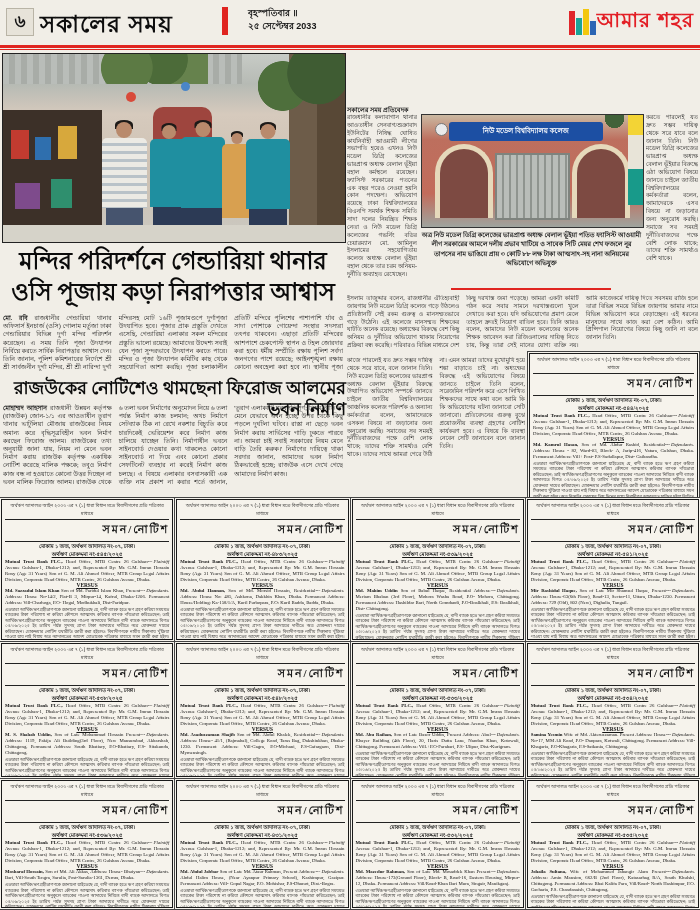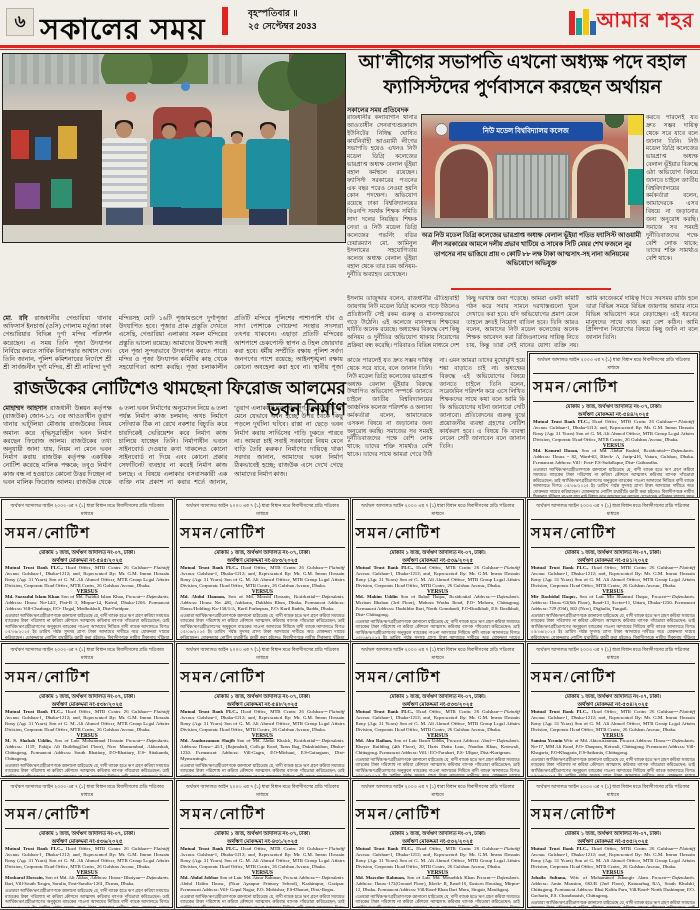--- a/index.html
+++ b/index.html
@@ -2,21 +2,21 @@
 <html><head>
 <meta charset="utf-8">
 <style>
   html,body{margin:0;padding:0;background:#888;}
   .page{position:relative;width:700px;height:910px;margin:0 auto;background:#f1eee7;
         font-family:"Liberation Serif", serif;color:#161616;overflow:hidden;}
   
   .masthead{position:absolute;left:0;top:0;width:700px;height:44px;}
   .pgnum{position:absolute;left:6px;top:8px;width:26px;height:26px;background:#e7e3d9;
          border:1px solid #b9b4a6;font-size:17px;font-weight:bold;text-align:center;line-height:26px;}
-  .brand{position:absolute;left:40px;top:6px;font-size:29px;font-weight:800;letter-spacing:1px;
+  .brand{position:absolute;left:40px;top:6px;font-size:23px;font-weight:800;letter-spacing:1px;
          font-family:"Liberation Sans",sans-serif;color:#0d0d0d;}
   .redbar{position:absolute;left:222px;top:7px;width:6px;height:28px;background:#e02420;}
   .dateblock{position:absolute;left:248px;top:7px;font-size:9px;font-weight:bold;line-height:1.45;
              font-family:"Liberation Sans",sans-serif;}
   .brand-right{position:absolute;right:6px;top:5px;display:flex;align-items:center;gap:1px;}
   .city-icon{display:inline-flex;align-items:flex-end;gap:1px;height:26px;}
   .city-icon i{display:block;width:6px;}
   .ci1{height:24px;background:#e0262b;} .ci2{height:17px;background:#1ba398;}
   .ci3{height:26px;background:#f3c70f;} .ci4{height:14px;background:#2b65b4;}
   .brand-right-text{font-size:20px;font-weight:800;color:#e31f26;
@@ -91,21 +91,21 @@
   .r-cols2{position:absolute;left:0;top:307px;width:178px;height:140px;columns:2;column-gap:7px;
            font-size:5.9px;line-height:1.33;text-align:justify;overflow:hidden;}
   .notice-embed{position:absolute;left:182px;top:303px;width:169px;height:144px;}
   
   .notice-grid{position:absolute;left:1px;top:499px;width:698px;height:409px;display:grid;
                grid-template-columns:repeat(4,1fr);grid-template-rows:141px 134px 128px;gap:3px;}
   .nbox{border:1px solid #1a1a1a;background:#f6f3ec;box-shadow:0 0 0 1px #f6f3ec,0 0 0 2px #444;
         padding:2px 3px;box-sizing:border-box;overflow:hidden;font-family:"Liberation Serif",serif;}
   .nlaw{font-size:4.6px;text-align:center;border-bottom:1px solid #222;padding-bottom:1px;
         font-family:"Liberation Sans",sans-serif;}
-  .ntitle{font-size:15px;font-weight:bold;text-align:left;border-bottom:1px solid #222;
+  .ntitle{font-size:11px;font-weight:bold;text-align:right;border-bottom:1px solid #222;
           padding:1px 0;letter-spacing:2px;}
   .ncourt{font-size:5.2px;text-align:center;font-weight:bold;padding-top:1px;}
   .ncase{font-size:5.4px;text-align:center;font-weight:bold;text-decoration:underline;}
   .neng{font-size:4.8px;line-height:1.22;text-align:justify;}
   .neng .tag{float:right;font-style:italic;}
   .nversus{font-size:5.4px;font-weight:bold;text-align:center;text-decoration:underline;}
   .nbody{font-size:4.3px;line-height:1.28;text-align:justify;padding-top:1px;}
   .nfooter{font-size:4.8px;font-weight:bold;text-align:right;padding-top:1px;}
 </style>
 </head>
@@ -173,33 +173,33 @@
     </div>
     <div class="fig" style="left:71%;top:37%;width:13%;height:63%;">
       <div class="hair" style="width:16px;height:8px;"></div>
       <div class="head" style="width:15px;height:15px;"></div>
       <div class="torso" style="top:15px;bottom:28%;background:#1f8fa0;"></div>
       <div class="legs" style="height:28%;"></div>
     </div>
     <div class="ground"></div>
   </div>
 
+  <div class="h1a">মন্দির পরিদর্শনে গেন্ডারিয়া থানার ওসি পূজায় কড়া নিরাপত্তার আশ্বাস</div>
   <div class="body1">
     <span class="byline-inline">মো. রবি</span>
     <span>রাজধানীর গেন্ডারিয়া থানার অফিসার্স ইনচার্জ (ওসি) গোলাম মর্তুজা ঢাকা গেন্ডারিয়ার বিভিন্ন দুর্গা মন্দির পরিদর্শন করেছেন। এ সময় তিনি পূজা উদযাপন নির্বিঘ্নে করতে সার্বিক নিরাপত্তার আশ্বাস দেন। তিনি জানান, পুলিশ কমিশনারের নির্দেশে শ্রী শ্রী সার্বজনীন দুর্গা মন্দির, শ্রী শ্রী নারিন্দা দুর্গা মন্দিরসহ মোট ১৬টি পূজামণ্ডপে দুর্গাপূজা উদযাপিত হবে। পূজার প্রাক প্রস্তুতি দেখতে এসেছি, গেন্ডারিয়া এলাকার সকল মন্দিরের প্রস্তুতি ভালো রয়েছে। আমাদের উদ্দেশ্য সবাই যেন পূজা সুন্দরভাবে উদযাপন করতে পারে। মন্দির ও পূজা উদযাপন কমিটির কাছ থেকে সহযোগিতা আশা করছি। পূজা চলাকালীন প্রতিটি মন্দিরে পুলিশের পাশাপাশি র্যাব ও সাদা পোশাকে গোয়েন্দা সংস্থার সদস্যরা তৎপর থাকবেন। এছাড়া প্রতিটি মন্দিরের আশপাশে চেকপোস্ট স্থাপন ও টহল জোরদার করা হবে। ধর্মীয় সম্প্রীতি রক্ষায় পুলিশ সর্বদা জনগণের পাশে রয়েছে; আইনশৃঙ্খলা রক্ষায় কোনো অবহেলা করা হবে না। স্থানীয় পূজা উদযাপন পরিষদের নেতৃবৃন্দ সন্তোষ প্রকাশ করেন এবং পূজা শান্তিপূর্ণভাবে সম্পন্ন হবে বলে আশাবাদ ব্যক্ত করেন।</span>
   </div>
 
   <div class="h2a">রাজউকের নোটিশেও থামছেনা ফিরোজ আলমের ভবন নির্মাণ</div>
   <div class="body2">
     <span class="byline-inline">মোহাম্মদ আহসান</span>
     <span>রাজধানী উন্নয়ন কর্তৃপক্ষ (রাজউক) জোন-১/১ এর আওতাধীন তুরাগ থানার ভাটুলিয়া মৌজায় রাজউকের নিয়ম অমান্য করে বৃদ্ধিসূত্রবিহীন ভবন নির্মাণ করছেন ফিরোজ আলম। রাজউকের তথ্য অনুযায়ী জানা যায়, নিয়ম না মেনে ভবন নির্মাণ করায় রাজউক কর্তৃপক্ষ একাধিক নোটিশ করেছে মালিক পক্ষকে; তবুও নির্মাণ কাজ বন্ধ না হওয়াতে কোনো উত্তর দিচ্ছেন না ভবন মালিক ফিরোজ আলম। রাজউক থেকে ৬ তলা ভবন নির্মাণের অনুমোদন নিয়ে ৬ তলা পর্যন্ত নির্মাণ কাজ চলমান; অথচ নির্মাণে সেটব্যাক ঠিক না রেখে নকশার বিচ্যুতি করে চারদিকেই ভেরিয়েশন করে নির্মাণ কাজ চালিয়ে যাচ্ছেন তিনি। নির্মাণাধীন ভবনে সাইনবোর্ড দেওয়ার কথা থাকলেও কোনো সাইনবোর্ড না দিয়ে এবং কোনো প্রকার সেফটিনেট ব্যবহার না করেই নির্মাণ কাজ চলছে। এ বিষয়ে এলাকার বসবাসকারী এক ব্যক্তি নাম প্রকাশ না করার শর্তে জানান, 'তুরাগ এলাকাটি ঘনবসতিপূর্ণ; নিয়ম-নীতি না মেনে যেভাবে ভবন হচ্ছে, উপর থেকে কিছু পড়লে দুর্ঘটনা ঘটবে। রাস্তা না ছেড়ে ভবন নির্মাণ করায় সার্ভিসের গাড়ি ঢুকতে পারবে না। আমরা চাই সবাই সরকারের নিয়ম মেনে বাড়ি তৈরি করুক।' নির্মাণের দায়িত্বে থাকা সরদার জানান, আমাদের ভবন নির্মাণ ঠিকভাবেই হচ্ছে; রাজউক এসে দেখে গেছে আমাদের নির্মাণ কাজ।</span>
   </div>
 
   <div class="right-sec">
-    <div class="h1b">আ'লীগের সভাপতি এখনো অধ্যক্ষ পদে বহাল ফ্যাসিস্টদের পুর্ণবাসনে করছেন অর্থায়ন</div>
     <div class="r-byline">সকালের সময় প্রতিবেদক</div>
     <div class="r-leftcol">রাজধানীর কলাবাগান থানার আওতাধীন সেনবাগ/শুক্রাবাদ ইউনিটের নিষিদ্ধ ঘোষিত কার্যনির্বাহী আওয়ামী লীগের সভাপতি হয়েও এখনও নিউ মডেল ডিগ্রি কলেজের ভারপ্রাপ্ত অধ্যক্ষ বেলাল ভূঁইয়া বহাল কর্মস্থলে রয়েছেন। ফ্যাসিস্ট সরকারের পতনের এক বছর পরেও নেওয়া হয়নি কোন পদক্ষেপ। অভিযোগ রয়েছে ঢাকা বিশ্ববিদ্যালয়ের বিএনপি সমর্থক শিক্ষক সমিতি সাদা দলের নিয়ন্ত্রিত শিক্ষক নেতা ও নিউ মডেল ডিগ্রি কলেজের গভর্নিং বডির চেয়ারম্যান মো. আমিনুল ইসলামের সহযোগিতায় কলেজ অধ্যক্ষ বেলাল ভূঁইয়া বহাল থেকে তার চরম অনিয়ম-দুর্নীতি অব্যাহত রেখেছেন।</div>
     <div class="photo2">
       <div class="p2-leaf"></div>
       <div class="p2-logo"></div>
       <div class="p2-sign">নিউ মডেল বিশ্ববিদ্যালয় কলেজ</div>
       <div class="p2-archL"></div>
       <div class="p2-archR"></div>
       <div class="p2-gate"></div>
       <div class="p2-bannerR"></div>

